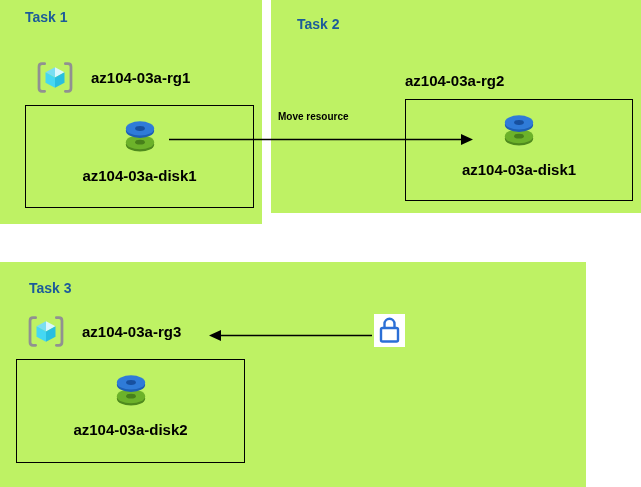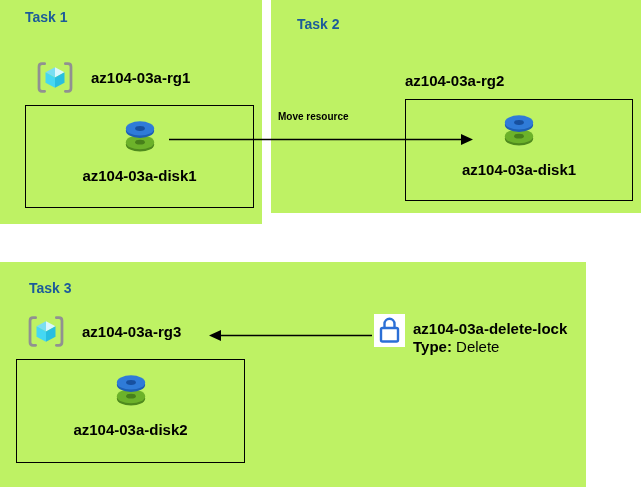--- a/index.html
+++ b/index.html
@@ -120,24 +120,20 @@
   </section>
 
   <div class="move-label">Move resource</div>
 
   <div class="lock-callout">
     <span class="lock-badge">
       <svg class="icon-svg" width="31" height="33">
           <use href="#sym-lock"></use>
         </svg>
     </span>
-    <div class="lock-text">
-      <div class="lock-name">az104-03a-delete-lock</div>
-      <div><span class="lock-type-label">Type:</span> <span>Delete</span></div>
-    </div>
   </div>
 
   <svg class="overlay">
     <g>
       <line x1="169" y1="139.5" x2="462" y2="139.5" stroke="#000000" stroke-width="1.6"></line>
       <polygon points="473,139.5 461,134 461,145" fill="#000000"></polygon>
     </g>
     <g>
       <line x1="372" y1="335.5" x2="221" y2="335.5" stroke="#000000" stroke-width="1.6"></line>
       <polygon points="209,335.5 221,330 221,341" fill="#000000"></polygon>

